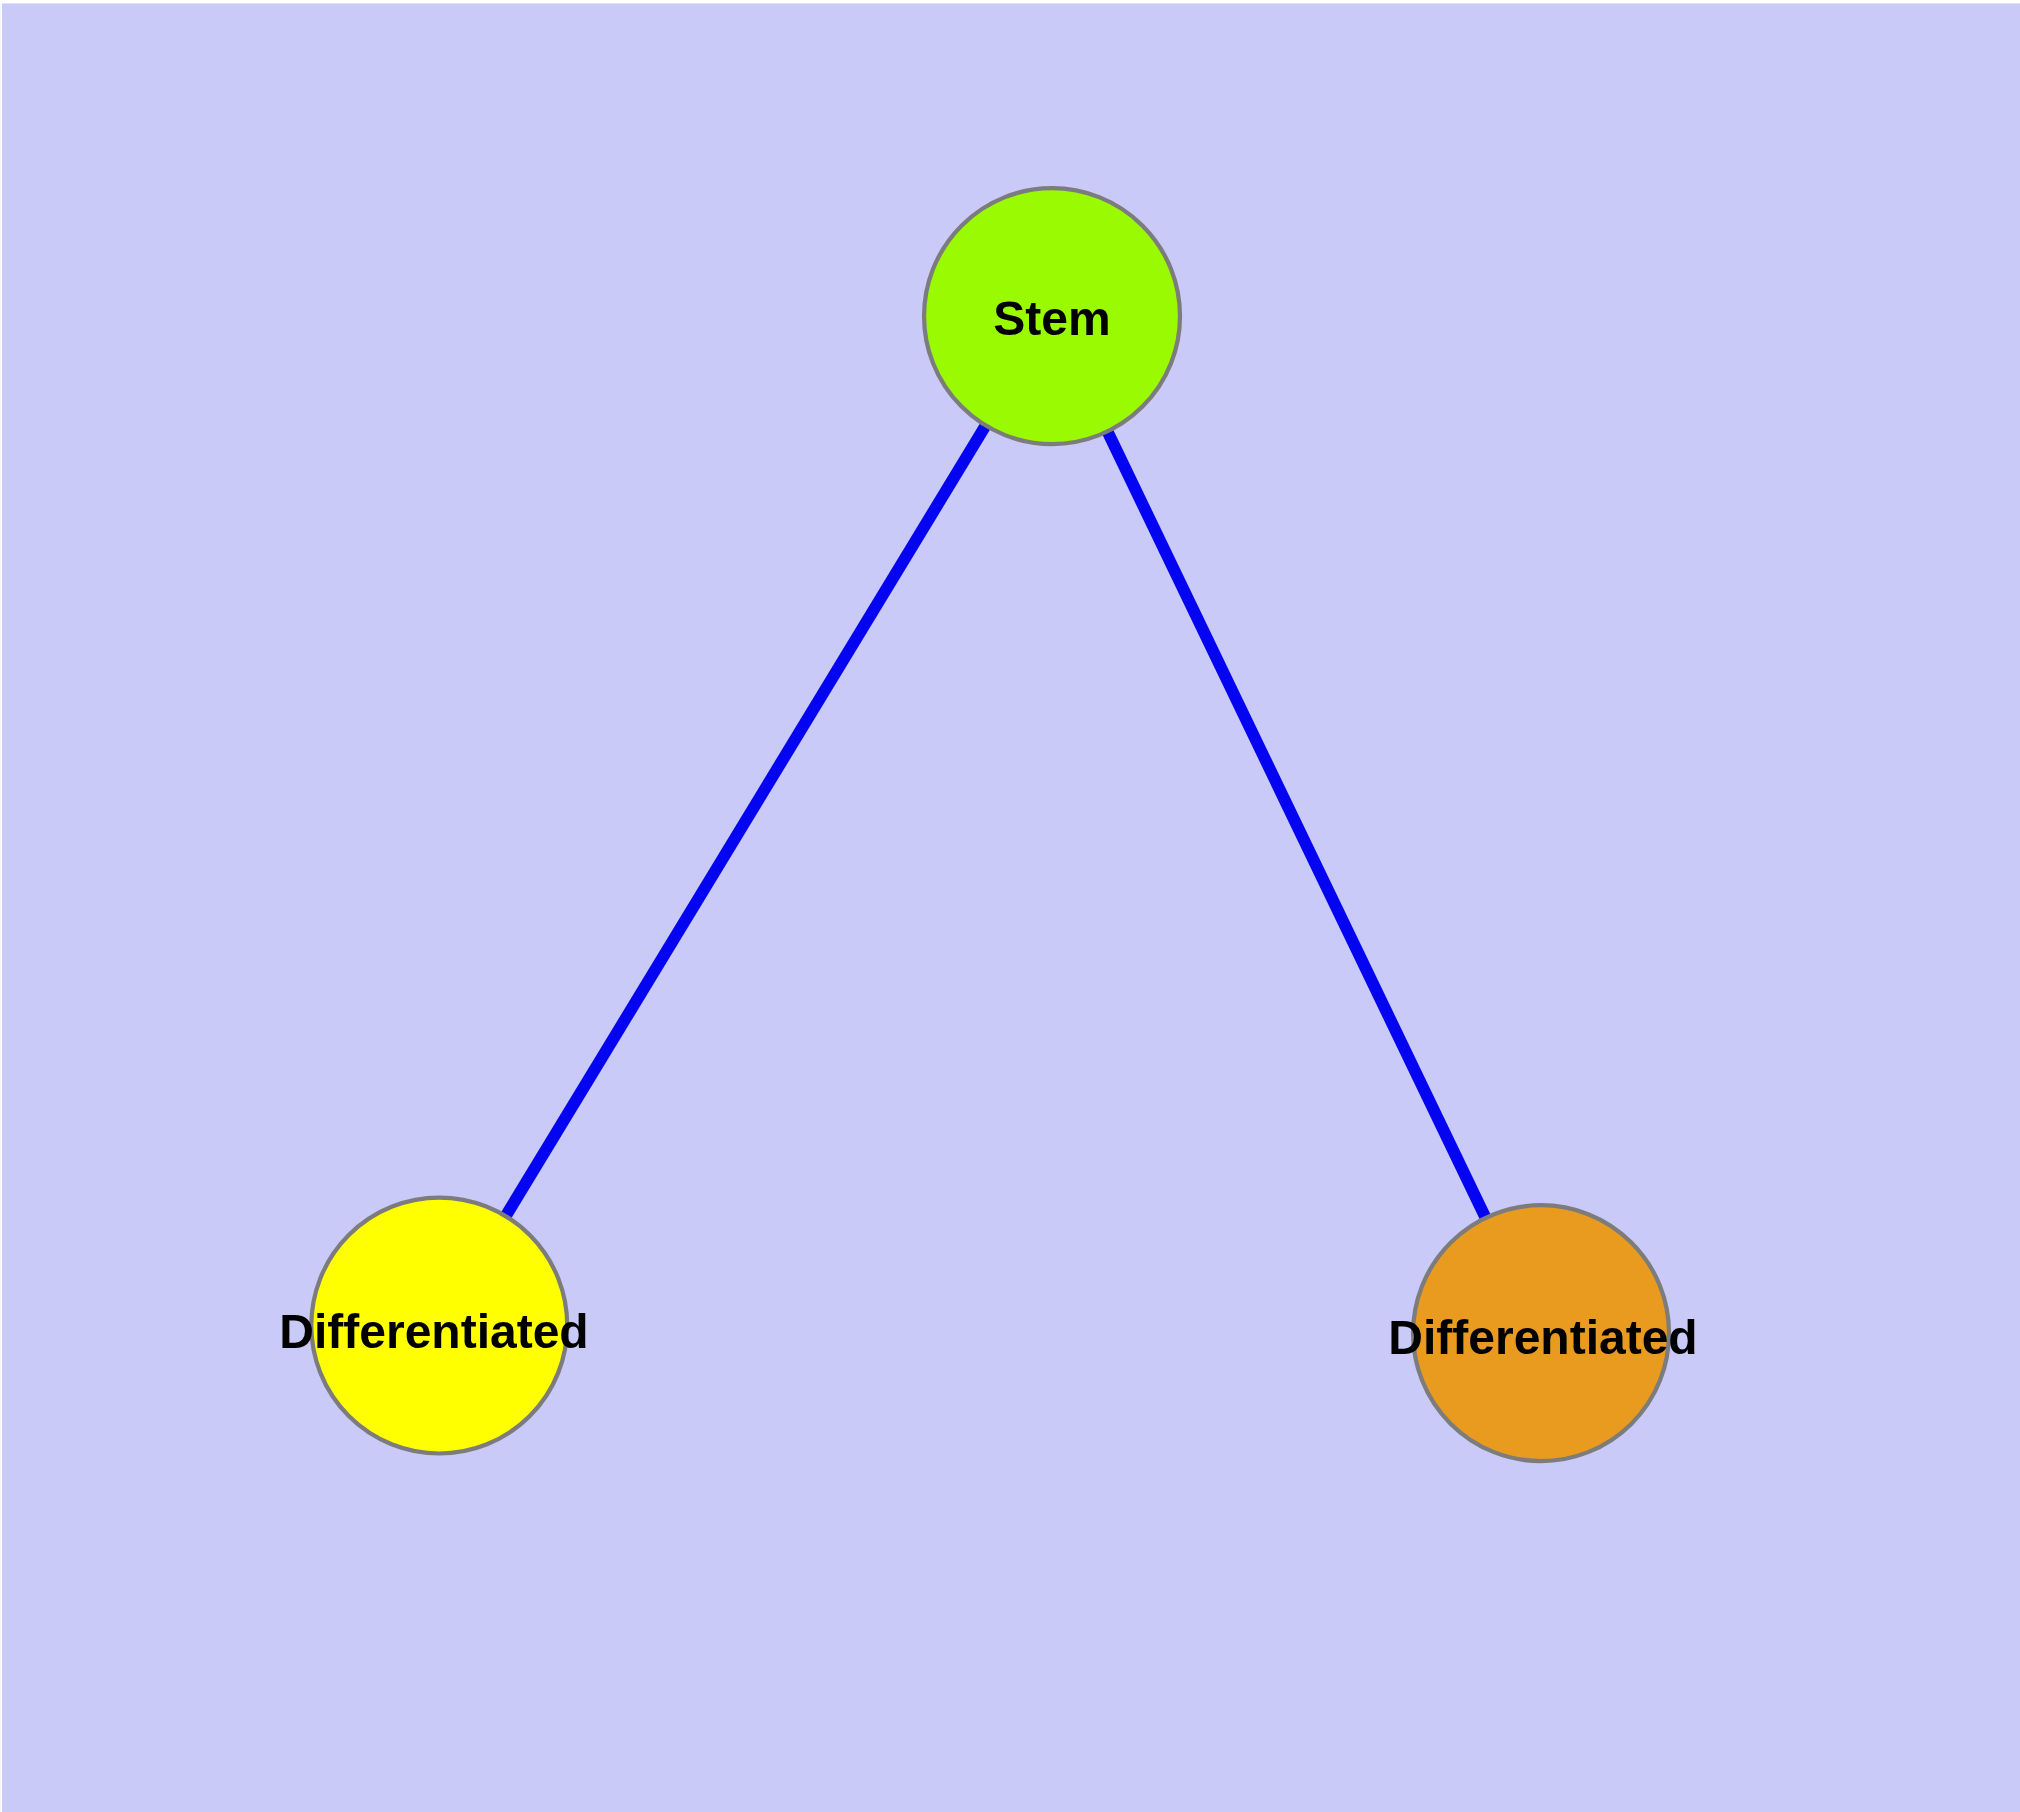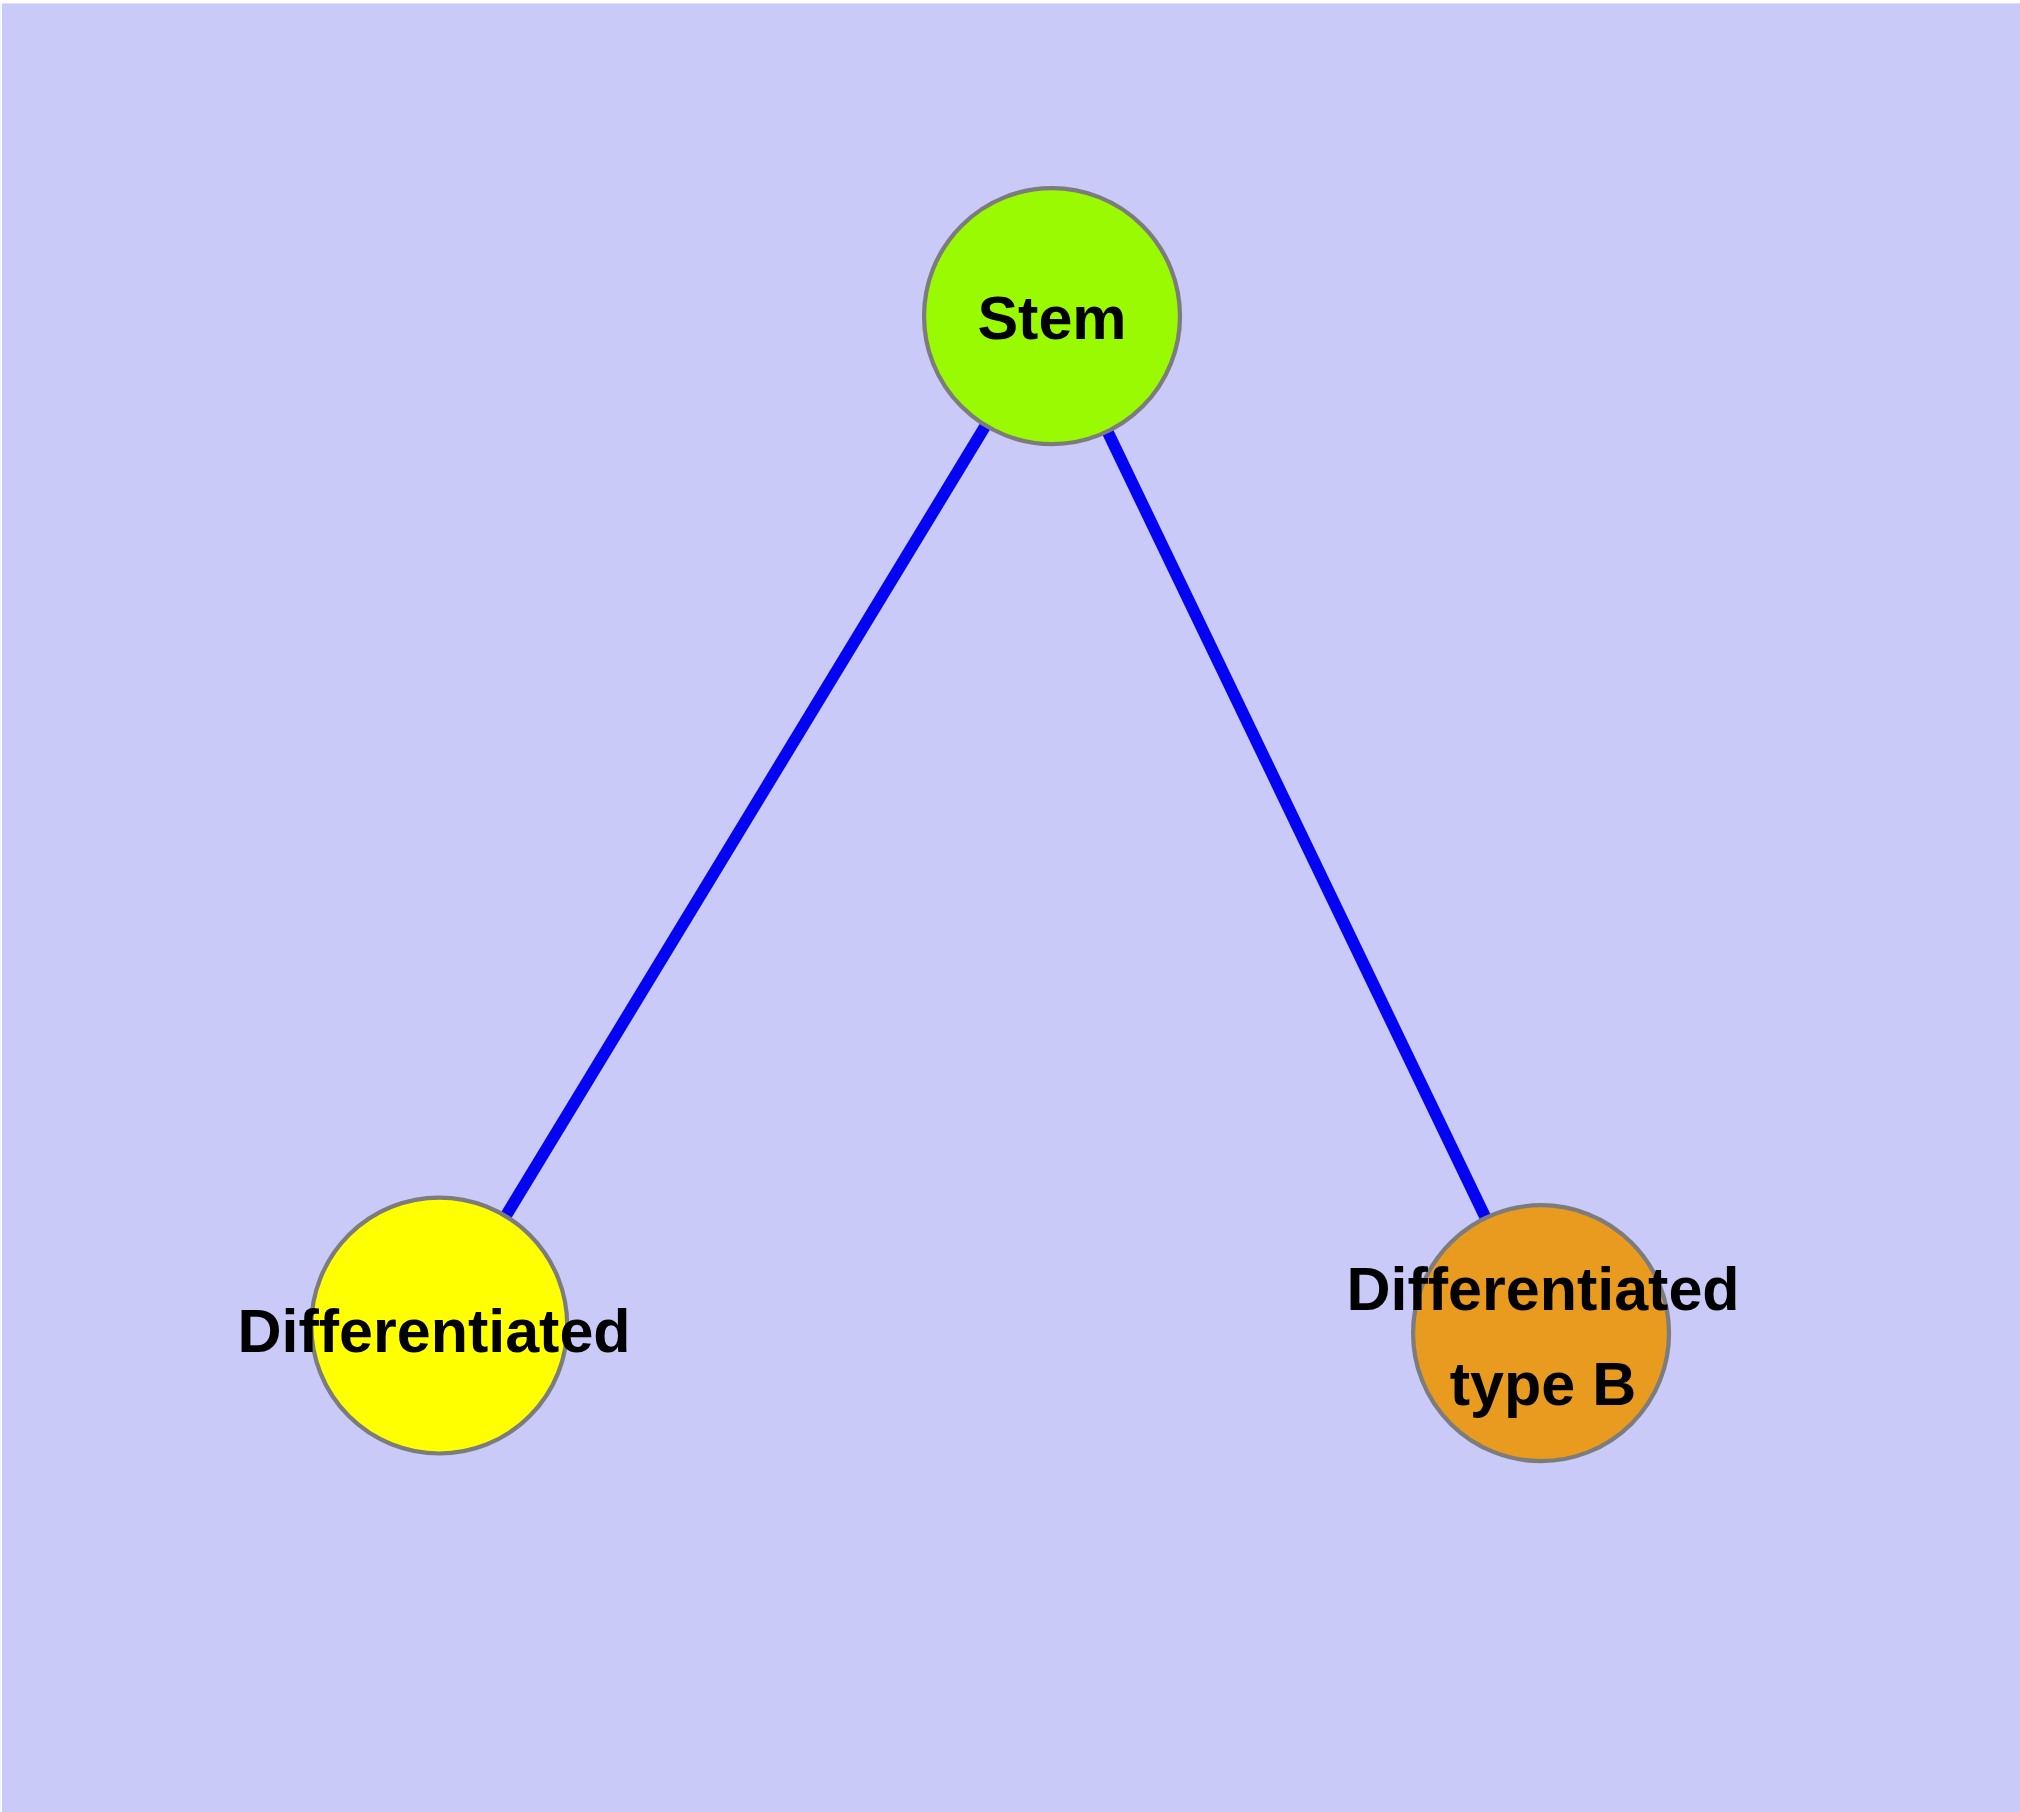--- a/index.html
+++ b/index.html
@@ -22,21 +22,21 @@
     position: absolute;
     left: 0;
     top: 0;
     display: block;
   }
   .node-label {
     position: absolute;
     transform: translate(-50%, -50%);
     text-align: center;
     font-weight: bold;
-    font-size: 61px;
+    font-size: 48px;
     line-height: 95px;
     color: #000000;
     white-space: nowrap;
     pointer-events: none;
   }
 </style>
 </head>
 <body>
 
 <div class="stage">
@@ -58,16 +58,15 @@
   <div class="node-label" style="left:1052px; top:318px;">
     <div>Stem</div>
   </div>
 
   <div class="node-label" style="left:434px; top:1331px;">
     <div>Differentiated</div>
   </div>
 
   <div class="node-label" style="left:1543px; top:1337px;">
     <div>Differentiated</div>
-    <div>type B</div>
   </div>
 </div>
 
 
 </body></html>

